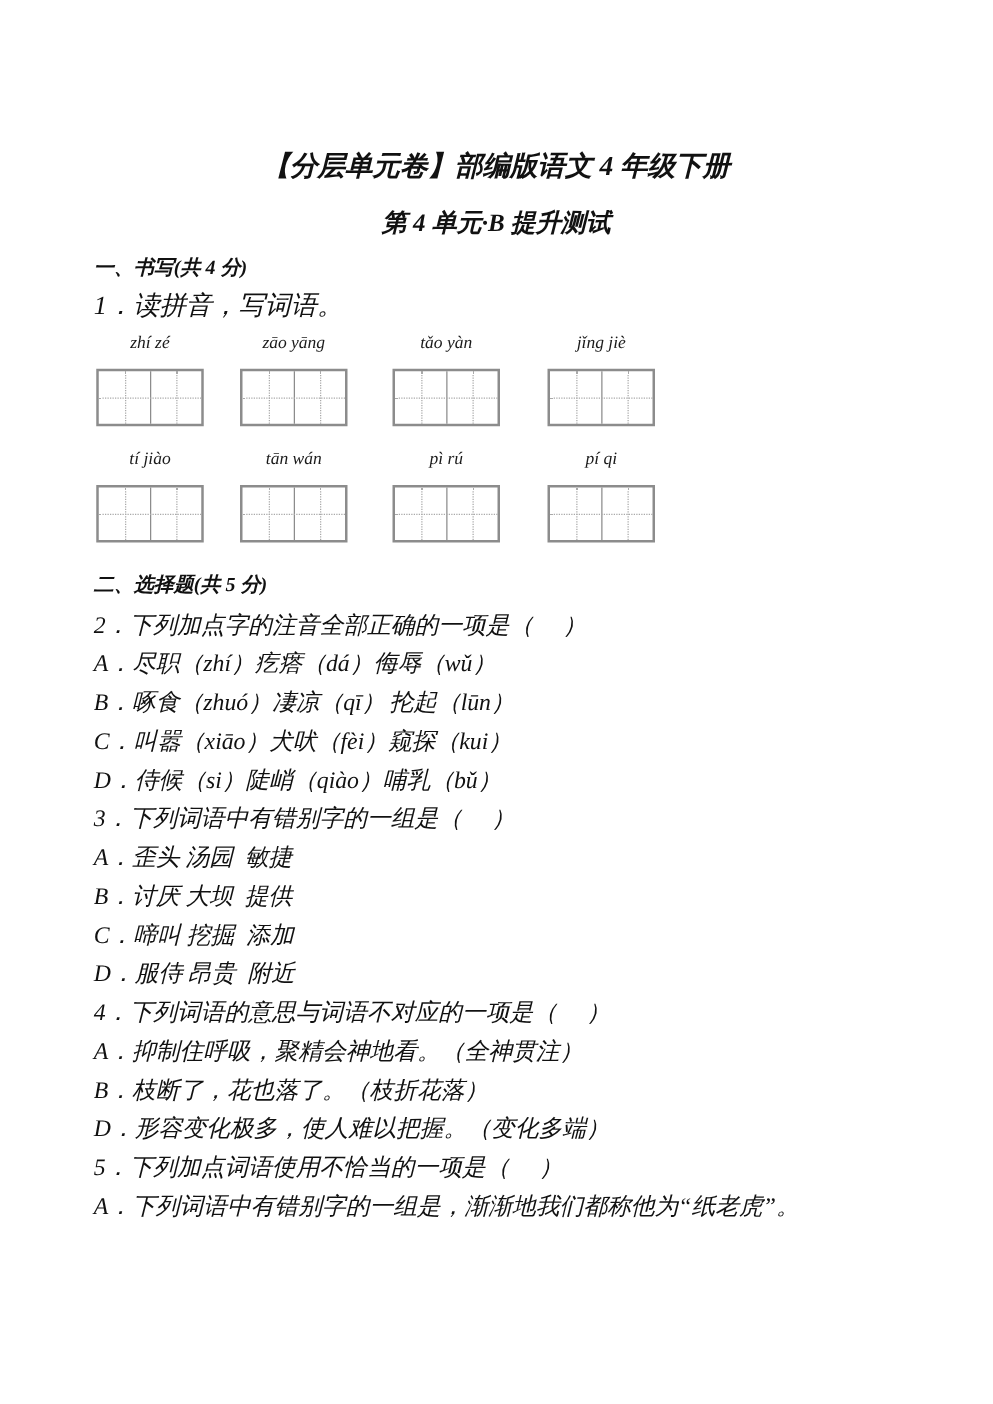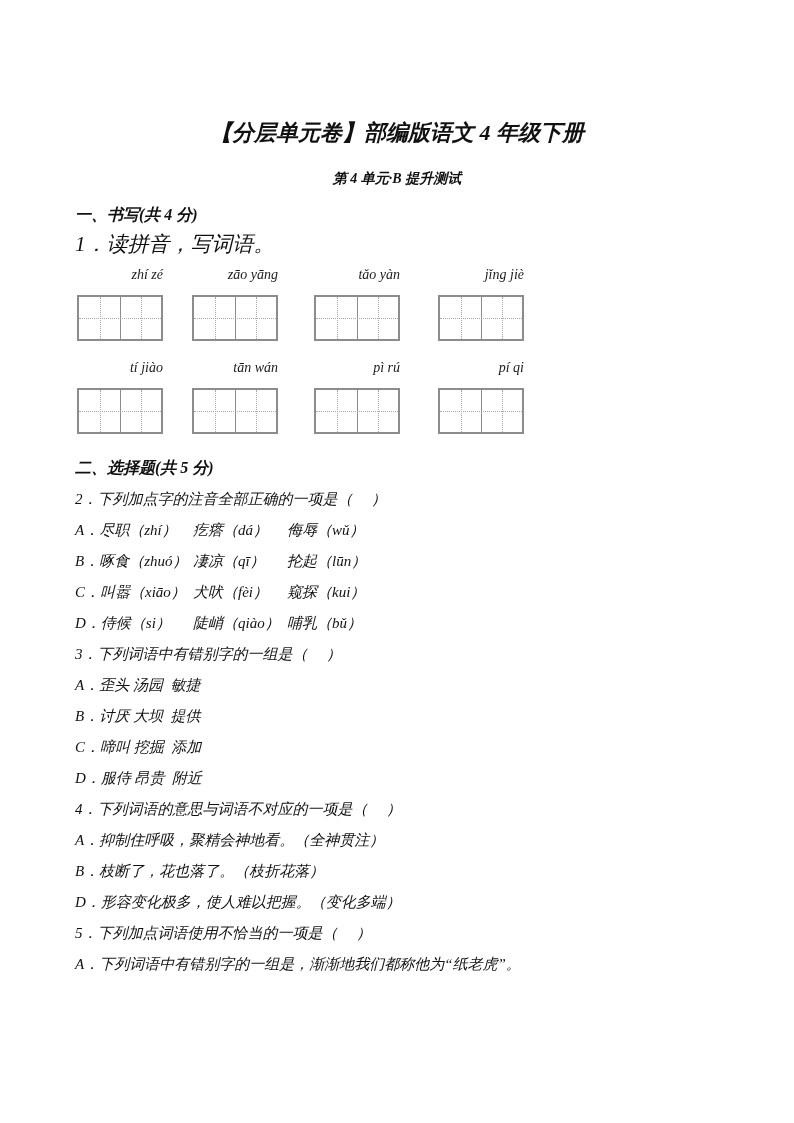--- a/index.html
+++ b/index.html
@@ -9,58 +9,58 @@
     overflow:hidden;
   }
   .doc { width:794px; height:1123px; box-sizing:border-box;font-style:italic; }
 
   .title {
     padding-top:120px; text-align:center;
     font-size:22px; font-weight:700; line-height:26px;
   }
   .subtitle {
     margin-top:23px; text-align:center;
-    font-size:14px; font-weight:700; line-height:20px;
+    font-size:20px; font-weight:700; line-height:20px;
   }
 
   .content { margin:15px 60px 13px 75px; }
 
   .sec-heading {
     font-size:16px; font-weight:700; line-height:21px;
     white-space:pre-wrap;
   }
   .qline {
     font-size:21px; line-height:20px; margin-top:9px; white-space:pre-wrap;
   }
 
   
   .writing { margin-top:13px; }
   .writing-row { display:flex; margin-bottom:19px; }
-  .unit { width:86px; text-align:right; }
+  .unit { width:86px; text-align:center; }
   .u1 { margin-left:2px; margin-right:29px; }
   .u2 { margin-right:36px; }
   .u3 { margin-right:38px; }
   .pinyin {
     font-size:14px; line-height:16px; margin-bottom:12px;
     white-space:pre; color:#1a1a1a;
   }
   .tian-grid {
     position:relative; width:86px; height:46px; box-sizing:border-box;
     border:2px solid #8c8c8c; background:#fff;
   }
   .v-solid { position:absolute; top:0; bottom:0; left:50%; width:0; border-left:1px solid #8c8c8c; }
   .v-dash  { position:absolute; top:0; bottom:0; width:0; border-left:1px dotted #a9a9a9; }
   .d1 { left:25%; } .d2 { left:75%; }
   .h-dash  { position:absolute; left:0; right:0; top:50%; height:0; border-top:1px dotted #a9a9a9; }
 
   
   .choice { margin-top:4px; }
   .cline {
     height:31px; display:flex; align-items:center;
-    font-size:15px; white-space:pre-wrap;
+    font-size:19px; white-space:pre-wrap;
   }
   .cline.heading { font-size:16px; font-weight:700; }
   .c1 { display:inline-block; min-width:118px; white-space:pre-wrap; }
   .c2 { display:inline-block; min-width:94px;  white-space:pre-wrap; }
   .c3 { display:inline-block; white-space:pre-wrap; }
 </style>
 </head>
 <body>
 
 <div class="doc">

